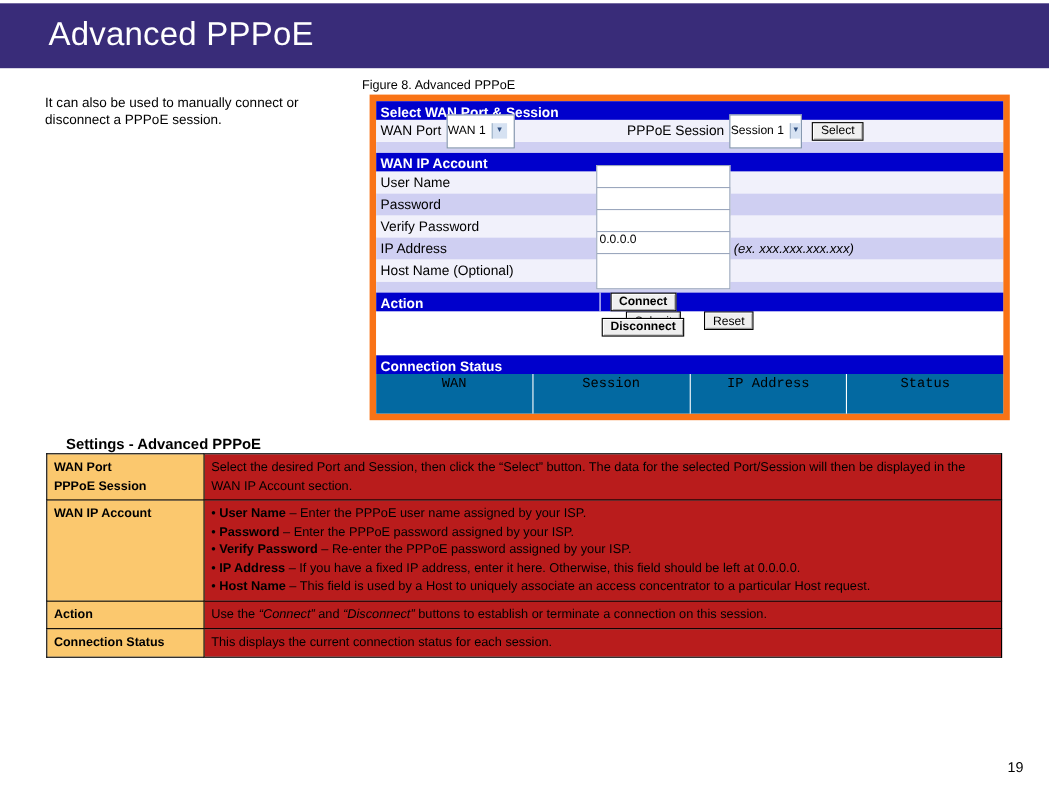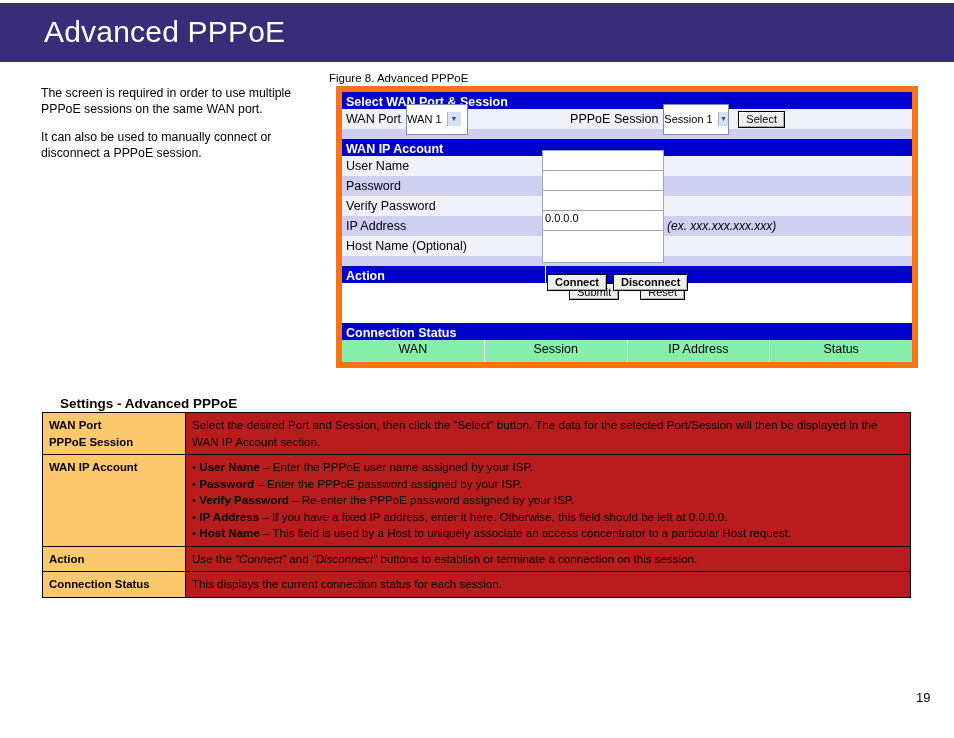--- a/index.html
+++ b/index.html
@@ -177,20 +177,21 @@
 
   
   .action-bar-buttons {
     position: absolute;
     left: 205px;
     top: 0;
     height: 33px;
     display: flex;
     align-items: center;
     gap: 6px;
+    flex-direction: column;
   }
   .action-bar-divider {
     position: absolute;
     left: 203px;
     top: 0;
     width: 1px;
     height: 17px;
     background: #ffffff;
   }
 
@@ -198,23 +199,24 @@
     height: 40px;
     background: #ffffff;
     display: flex;
     justify-content: center;
     gap: 21px;
   }
 
   
   .status-head {
     display: flex;
-    height: 22px;
-    background: #86efac;
-    box-sizing: border-box;
+    height: 36px;
+    background: #0369a1;
+    box-sizing: border-box;
+    font-family: Liberation Mono, monospace;
   }
   .status-head > div {
     flex: 1;
     text-align: center;
     font-size: 12.5px;
     line-height: 18px;
     border-right: 1px solid #FFFFFF;
     box-sizing: border-box;
     color: #000;
   }
@@ -274,21 +276,20 @@
   }
 </style>
 </head>
 <body>
 
 <div id="page-banner">
   <div class="banner-title">Advanced PPPoE</div>
 </div>
 
 <div id="intro-text">
-  <p>The screen is required in order to use multiple PPPoE sessions on the same WAN port.</p>
   <p>It can also be used to manually connect or disconnect a PPPoE session.</p>
 </div>
 
 <div id="figure-caption">Figure 8. Advanced PPPoE</div>
 
 <div id="router-panel">
 
   <div class="rp-bar">Select WAN Port &amp; Session</div>
 
   <div class="rp-row light">

